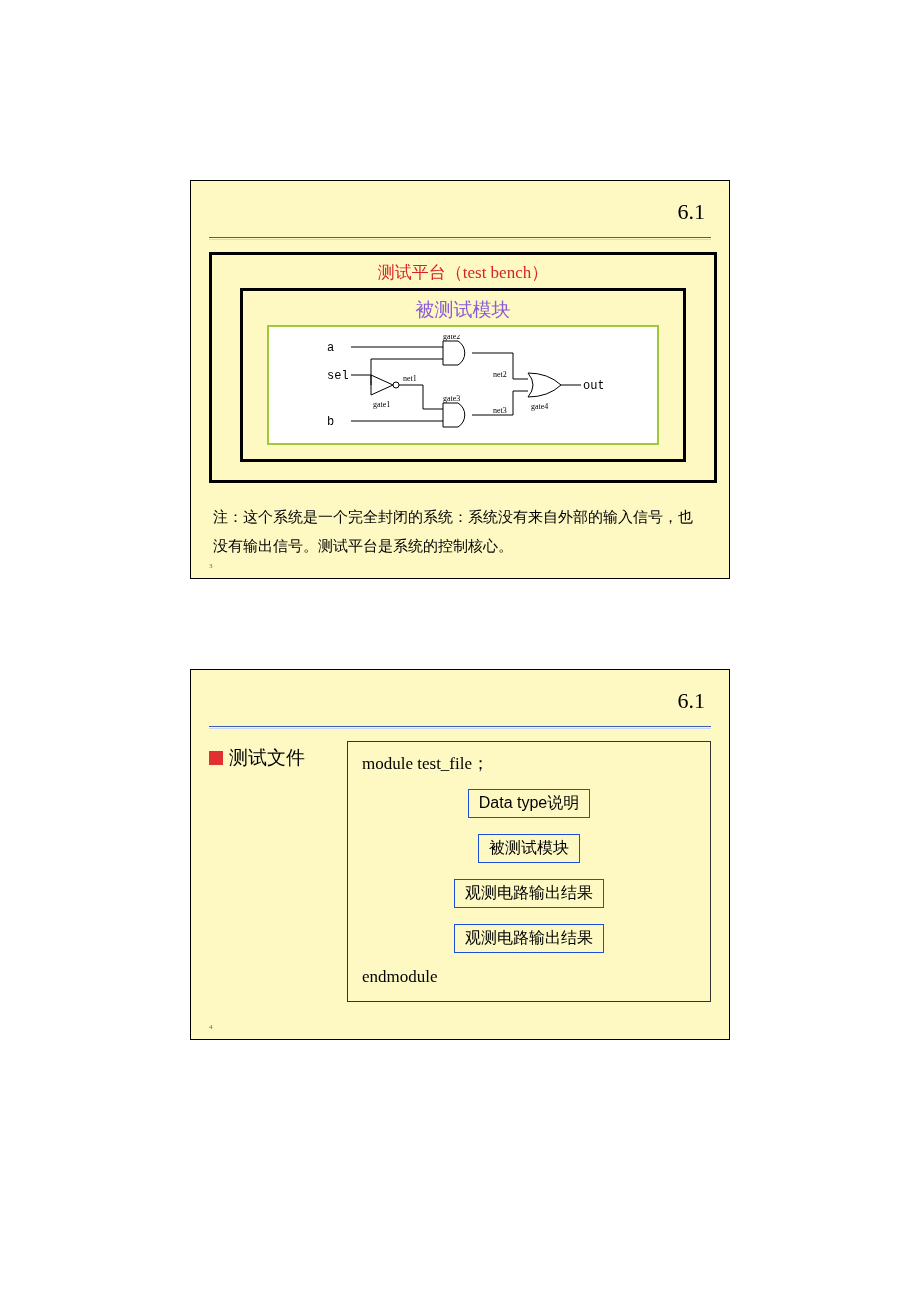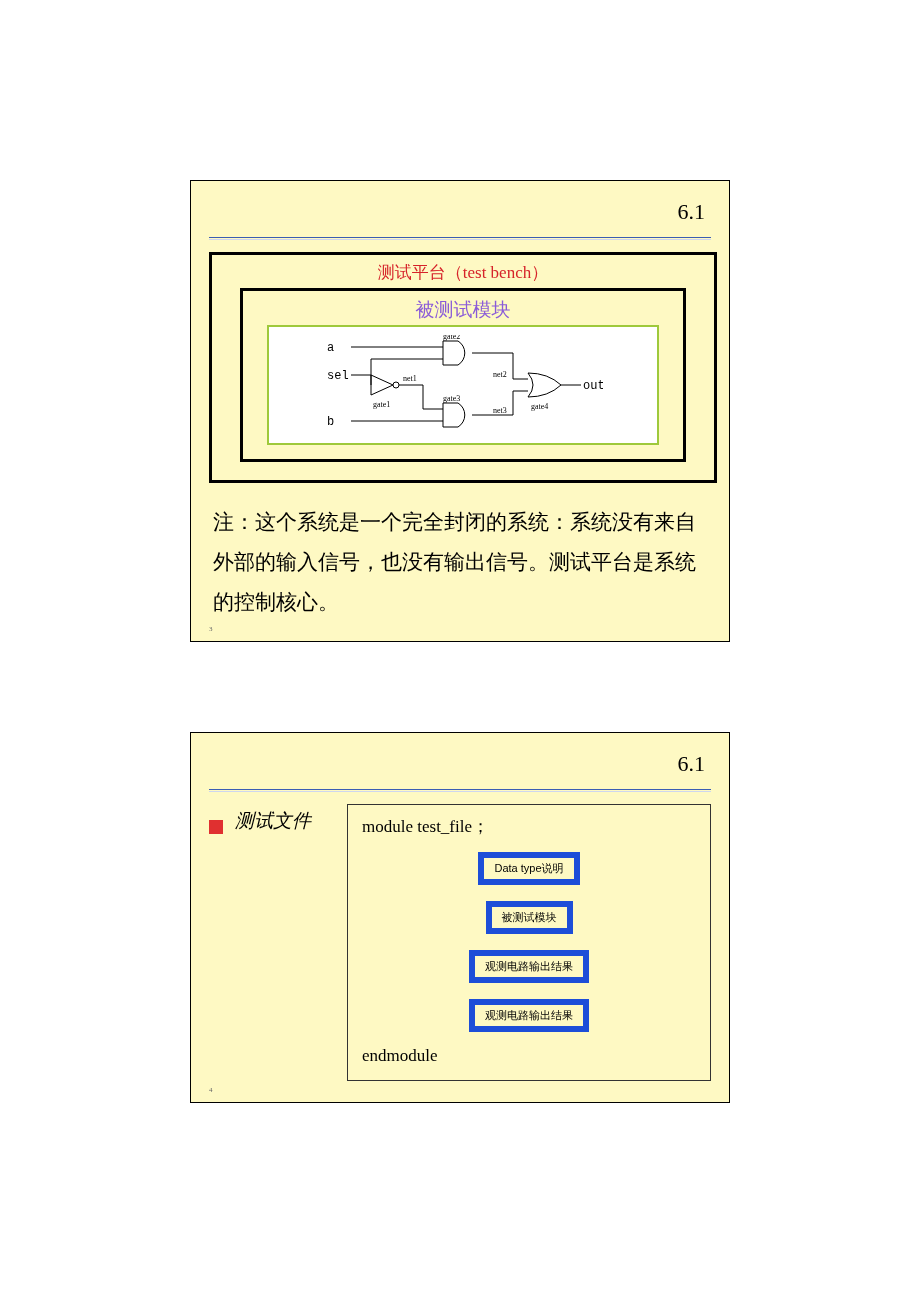--- a/index.html
+++ b/index.html
@@ -70,21 +70,21 @@
     font-family: Arial, sans-serif;
     margin-bottom: 4px;
   }
   .dut-inner {
     border: 2px solid #9ec93b;
     padding: 8px 6px;
     background: #fff;
   }
   .circuit-svg { display: block; margin: 0 auto; }
   .note {
-    font-size: 21px;
+    font-size: 15px;
     font-family: "SimSun", serif;
     line-height: 1.9;
     margin-top: 20px;
     padding: 0 4px;
     color: #000;
   }
 
   
   .s2-body {
     display: flex;
@@ -92,23 +92,22 @@
     margin-top: 6px;
     align-items: flex-start;
     min-height: 280px;
   }
   .s2-left {
     flex: 0 0 120px;
     padding-top: 4px;
   }
   .bullet-row {
     display: flex;
-    align-items: flex-end;
-    gap: 12px;
-    font-style: italic;
+    align-items: center;
+    gap: 6px;
   }
   .bullet-sq {
     width: 14px; height: 14px;
     background: #e03030;
     flex-shrink: 0;
   }
   .bullet-text {
     font-size: 19px;
     font-family: "SimSun", serif;
   }
@@ -120,23 +119,23 @@
     font-size: 17px;
   }
   .mod-steps {
     display: flex;
     flex-direction: column;
     align-items: center;
     gap: 16px;
     margin: 14px 0 14px 0;
   }
   .step-box {
-    border: 6px solid #1d4ed8;
+    border: 1px solid #1d4ed8;
     padding: 3px 10px;
-    font-size: 11px;
+    font-size: 16px;
     font-family: "SimSun", Arial, serif;
     white-space: nowrap;
   }
 </style>
 </head>
 <body>
 
 <div class="slide">
   <div class="section-num">6.1</div>
   <div class="blue-rule"></div>

